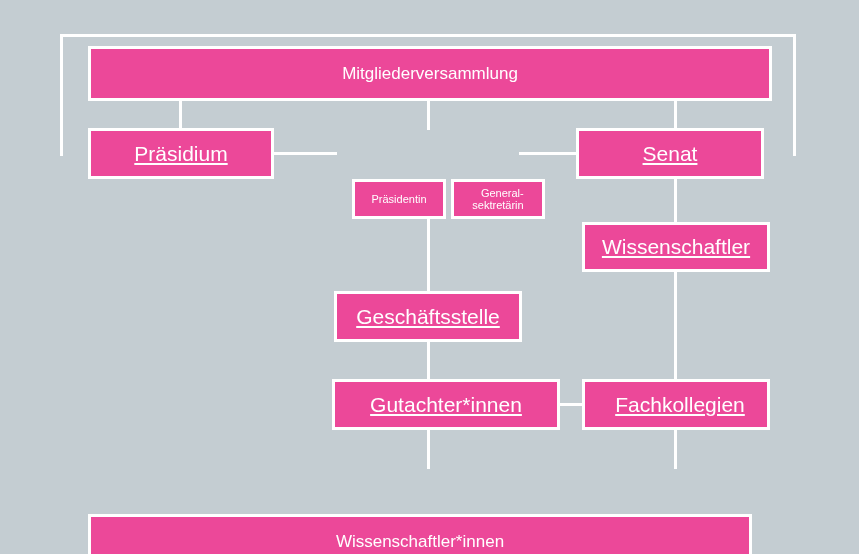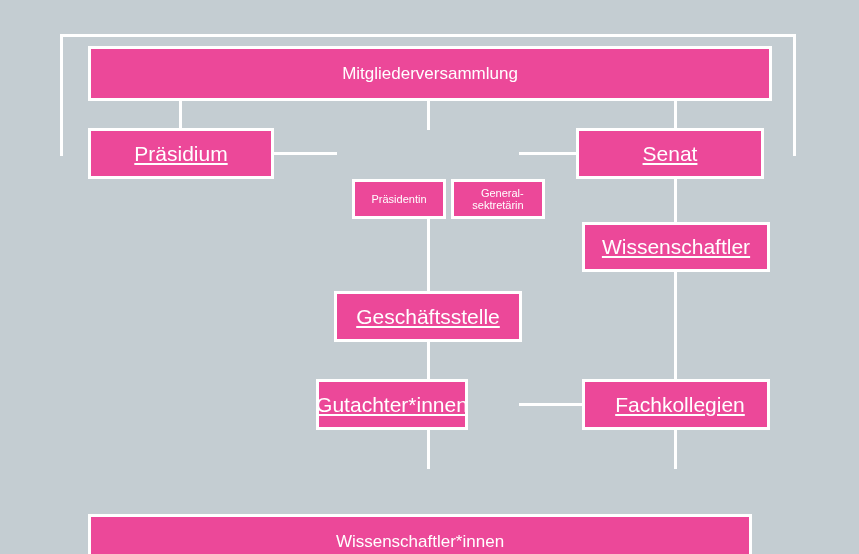--- a/index.html
+++ b/index.html
@@ -111,21 +111,21 @@
   </div>
 
   <div class="node lvl-main" style="left:582px; top:222px; width:188px; height:50px;">
     <span class="node-label">Wissenschaftler</span>
   </div>
 
   <div class="node lvl-main" style="left:334px; top:291px; width:188px; height:51px;">
     <span class="node-label">Geschäftsstelle</span>
   </div>
 
-  <div class="node lvl-main" style="left:316px; top:379px; width:152px; height:51px;">
+  <div class="node lvl-main" style="left:332px; top:379px; width:228px; height:51px;">
     <span class="node-label">Gutachter*innen</span>
   </div>
 
   <div class="node lvl-main" style="left:582px; top:379px; width:188px; height:51px;padding-left:8px;">
     <span class="node-label">Fachkollegien</span>
   </div>
 
   <div class="node lvl-top" style="left:88px; top:467px; width:664px; height:55px;margin-top:47px;">
     <span class="node-label">Wissenschaftler*innen</span>
   </div>

